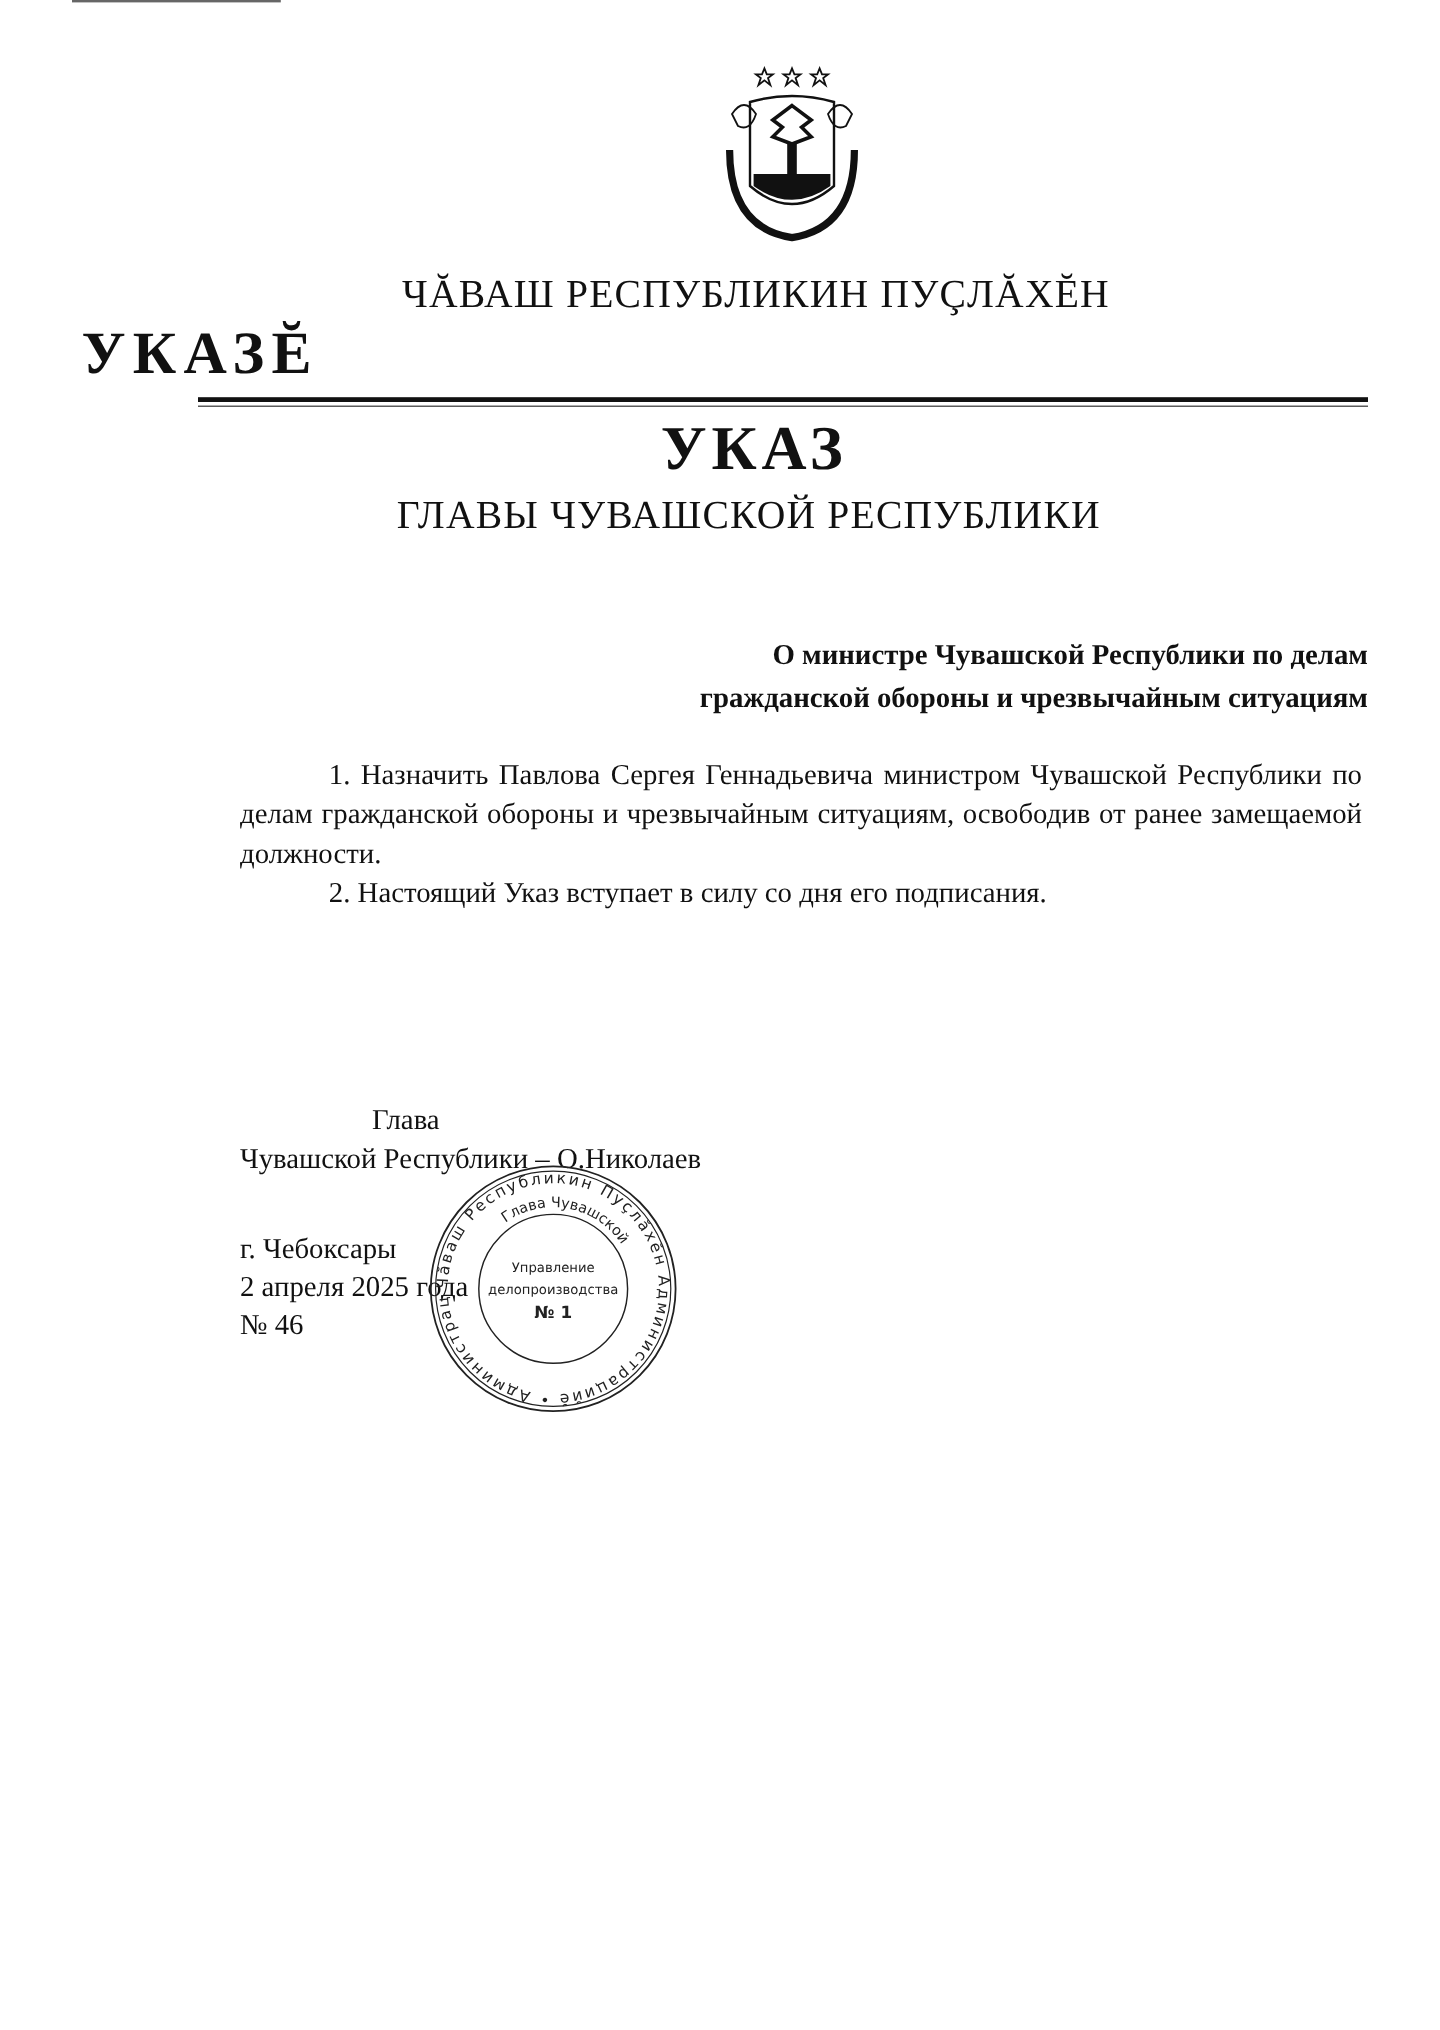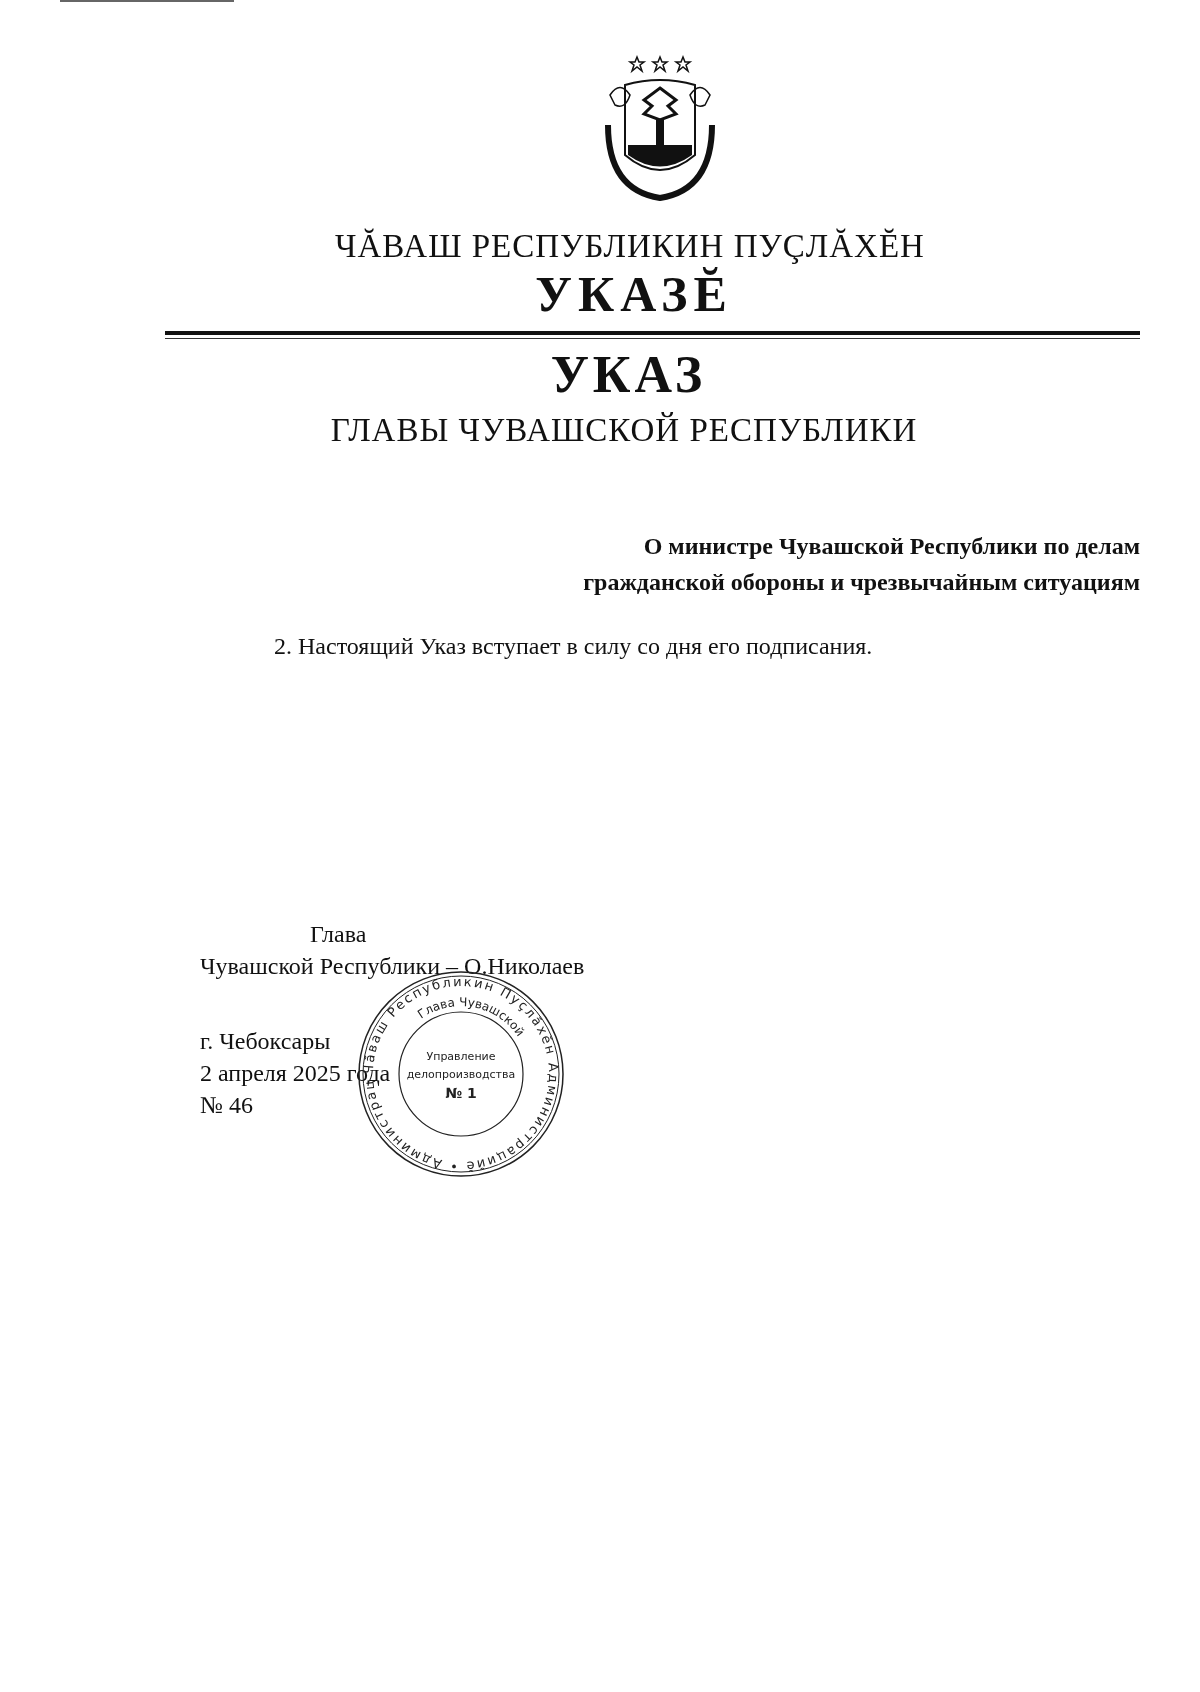--- a/index.html
+++ b/index.html
@@ -2,21 +2,21 @@
 <html><head>
 <meta charset="utf-8">
 <style>
   html, body { margin: 0; padding: 0; background: #ffffff; }
   body { width: 1200px; height: 1692px; position: relative; overflow: hidden;
          font-family: "Liberation Serif", "DejaVu Serif", serif; color: #111; }
   .top-mark { position: absolute; left: 60px; top: 0; width: 174px; height: 2px; background: #666; }
   .emblem { position: absolute; left: 590px; top: 50px; width: 140px; height: 155px; }
   .hdr-chv { position: absolute; left: 0; width: 1200px; top: 228px; text-align: center;
              font-size: 33px; letter-spacing: 1px; padding-left: 60px; box-sizing: border-box; }
-  .hdr-ukaze { position: absolute; left: 0; width: 1200px; top: 265px; text-align: center;
+  .hdr-ukaze { position: absolute; left: 0; width: 1200px; top: 265px; 
                font-size: 50px; font-weight: bold; letter-spacing: 6px; padding-left: 68px; box-sizing: border-box; }
   .rule1 { position: absolute; left: 165px; top: 331px; width: 975px; height: 4px; background: #111; }
   .rule2 { position: absolute; left: 165px; top: 338px; width: 975px; height: 1px; background: #333; }
   .hdr-ukaz { position: absolute; left: 0; width: 1200px; top: 345px; text-align: center;
               font-size: 52px; font-weight: bold; letter-spacing: 4px; padding-left: 57px; box-sizing: border-box; }
   .hdr-glavy { position: absolute; left: 0; width: 1200px; top: 412px; text-align: center;
                font-size: 33px; letter-spacing: 1px; padding-left: 48px; box-sizing: border-box; }
   .title { position: absolute; left: 190px; width: 950px; top: 528px; text-align: right;
            font-size: 24px; font-weight: bold; line-height: 36px; }
   .body { position: absolute; left: 200px; width: 935px; top: 630px; font-size: 24px; line-height: 33px; }
@@ -60,20 +60,21 @@
 <div class="rule2"></div>
 <div class="hdr-ukaz">УКАЗ</div>
 <div class="hdr-glavy">ГЛАВЫ ЧУВАШСКОЙ РЕСПУБЛИКИ</div>
 
 <div class="title">
   <div>О министре Чувашской Республики по делам</div>
   <div>гражданской обороны и чрезвычайным ситуациям</div>
 </div>
 
 <div class="body">
+  <p class="indent">1. Назначить Павлова Сергея Геннадьевича министром Чувашской Республики по делам гражданской обороны и чрезвычайным ситуациям, освободив от ранее замещаемой должности.</p>
   <p class="indent">2. Настоящий Указ вступает в силу со дня его подписания.</p>
 </div>
 
 <div class="sig">
   <div class="l1">Глава</div>
   <div>Чувашской Республики – О.Николаев</div>
 </div>
 
 <div class="place">
   <div>г. Чебоксары</div>

